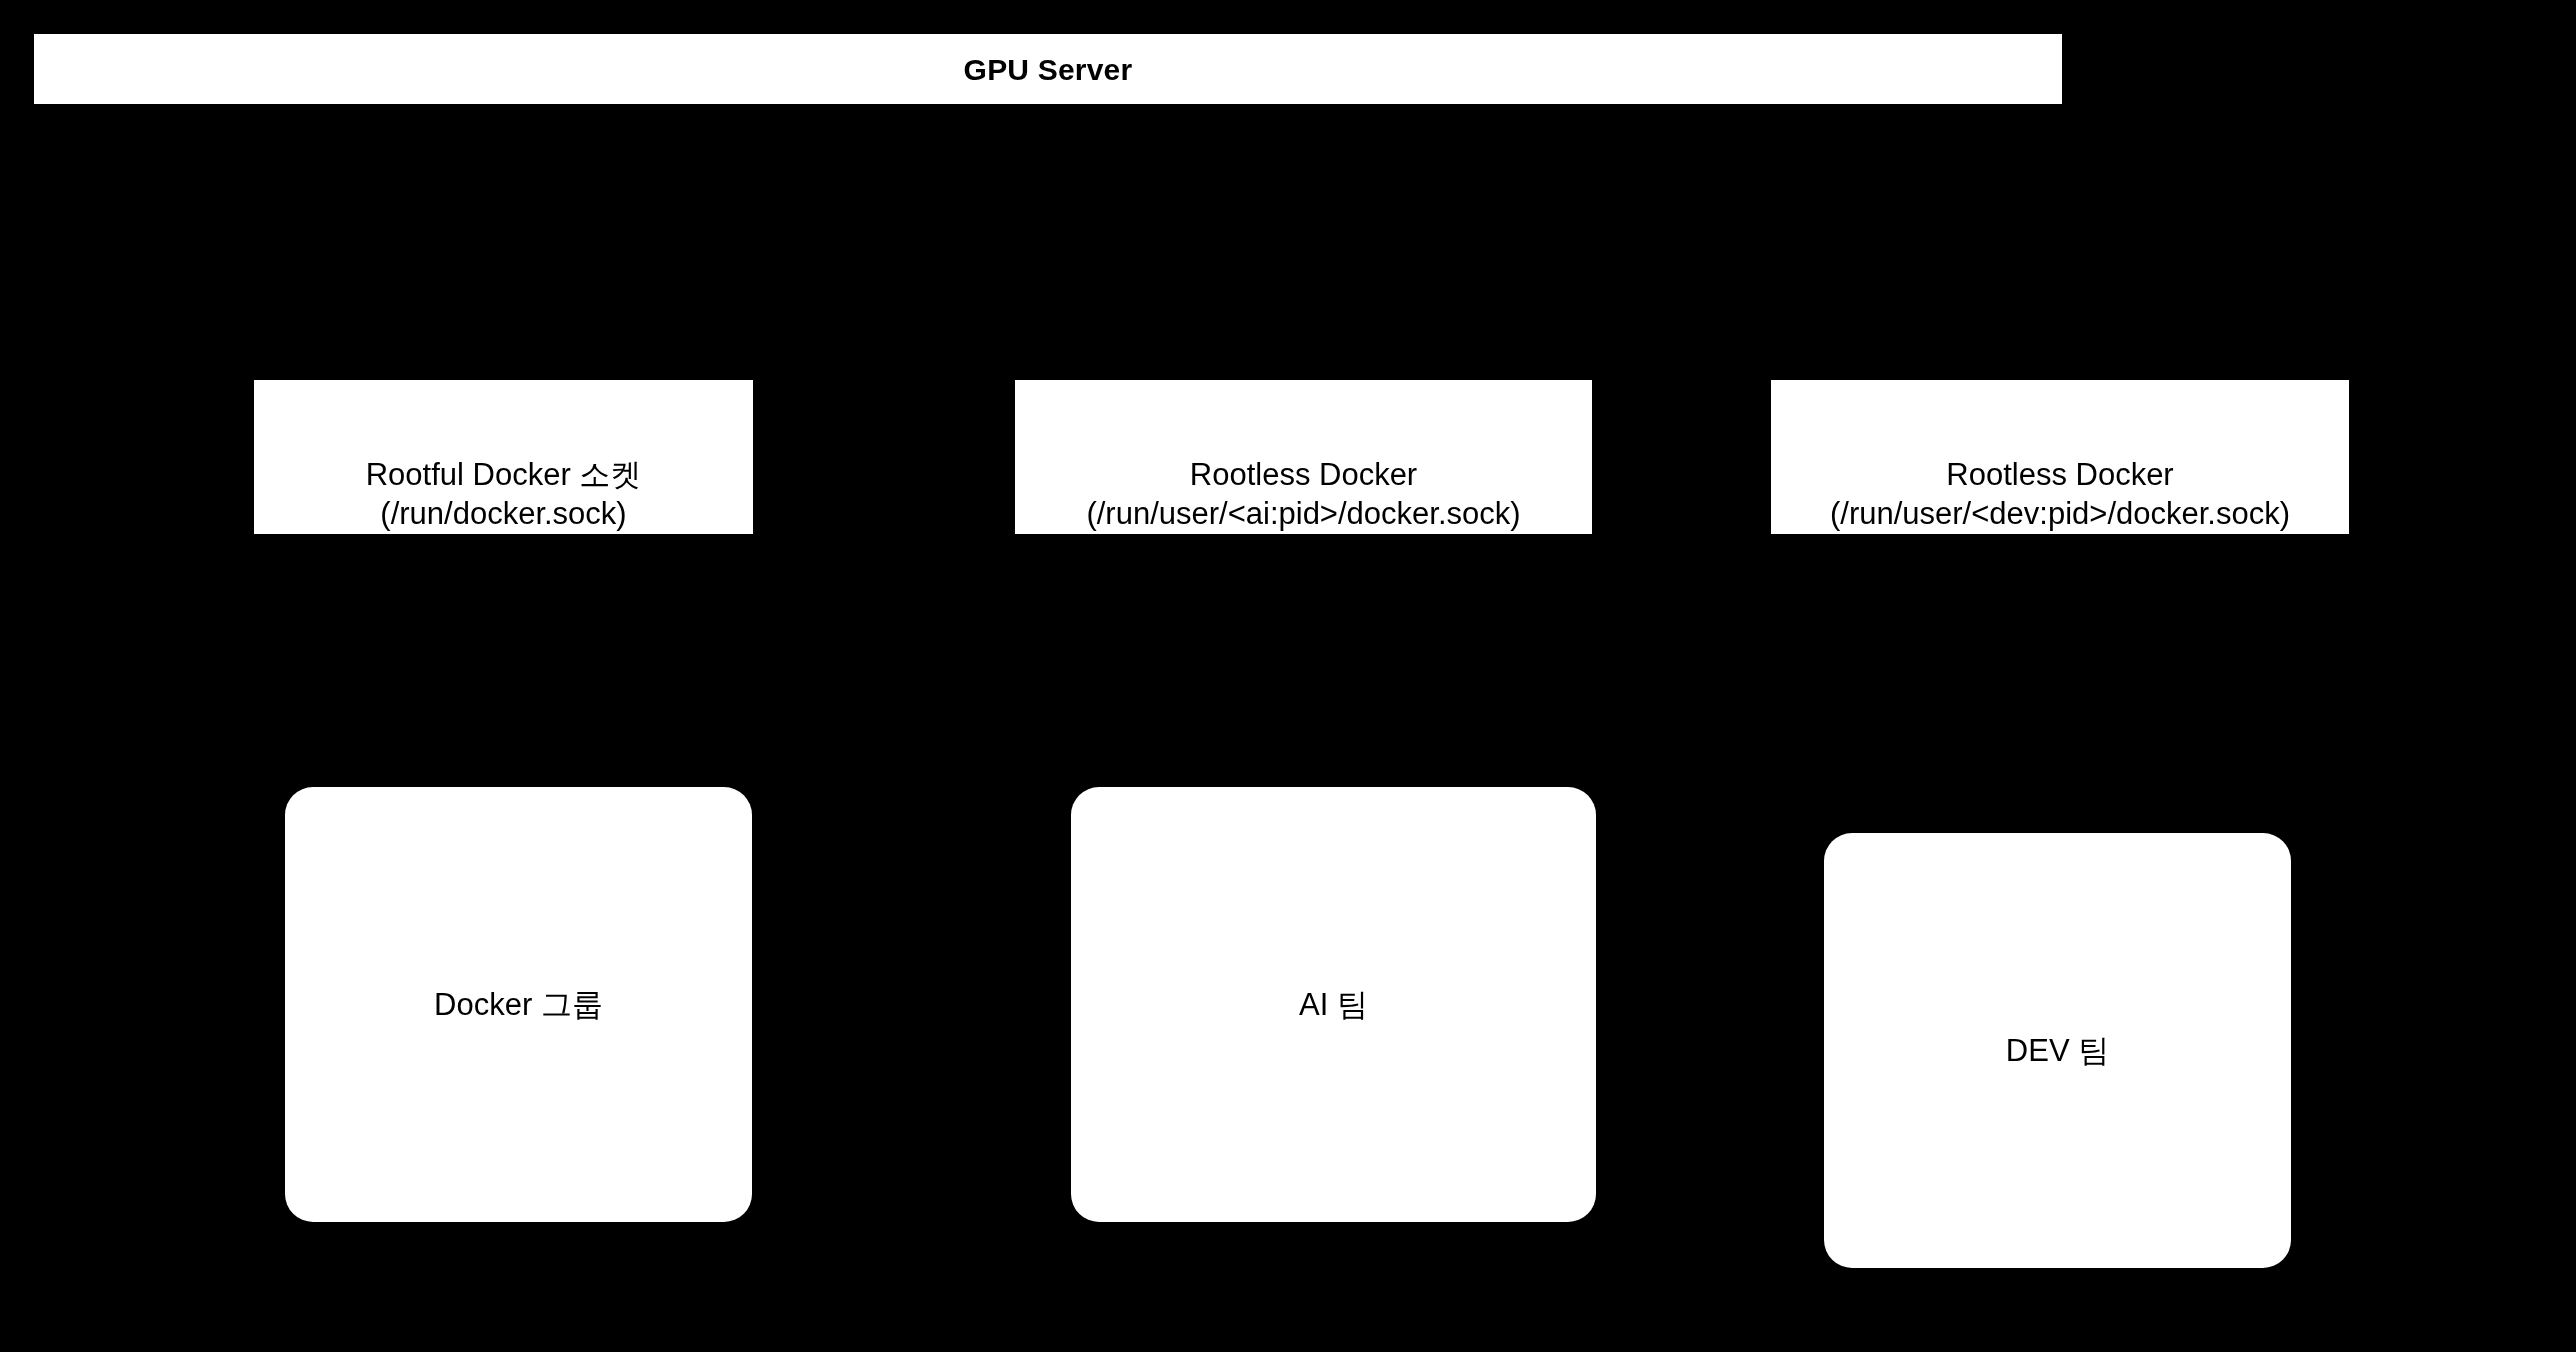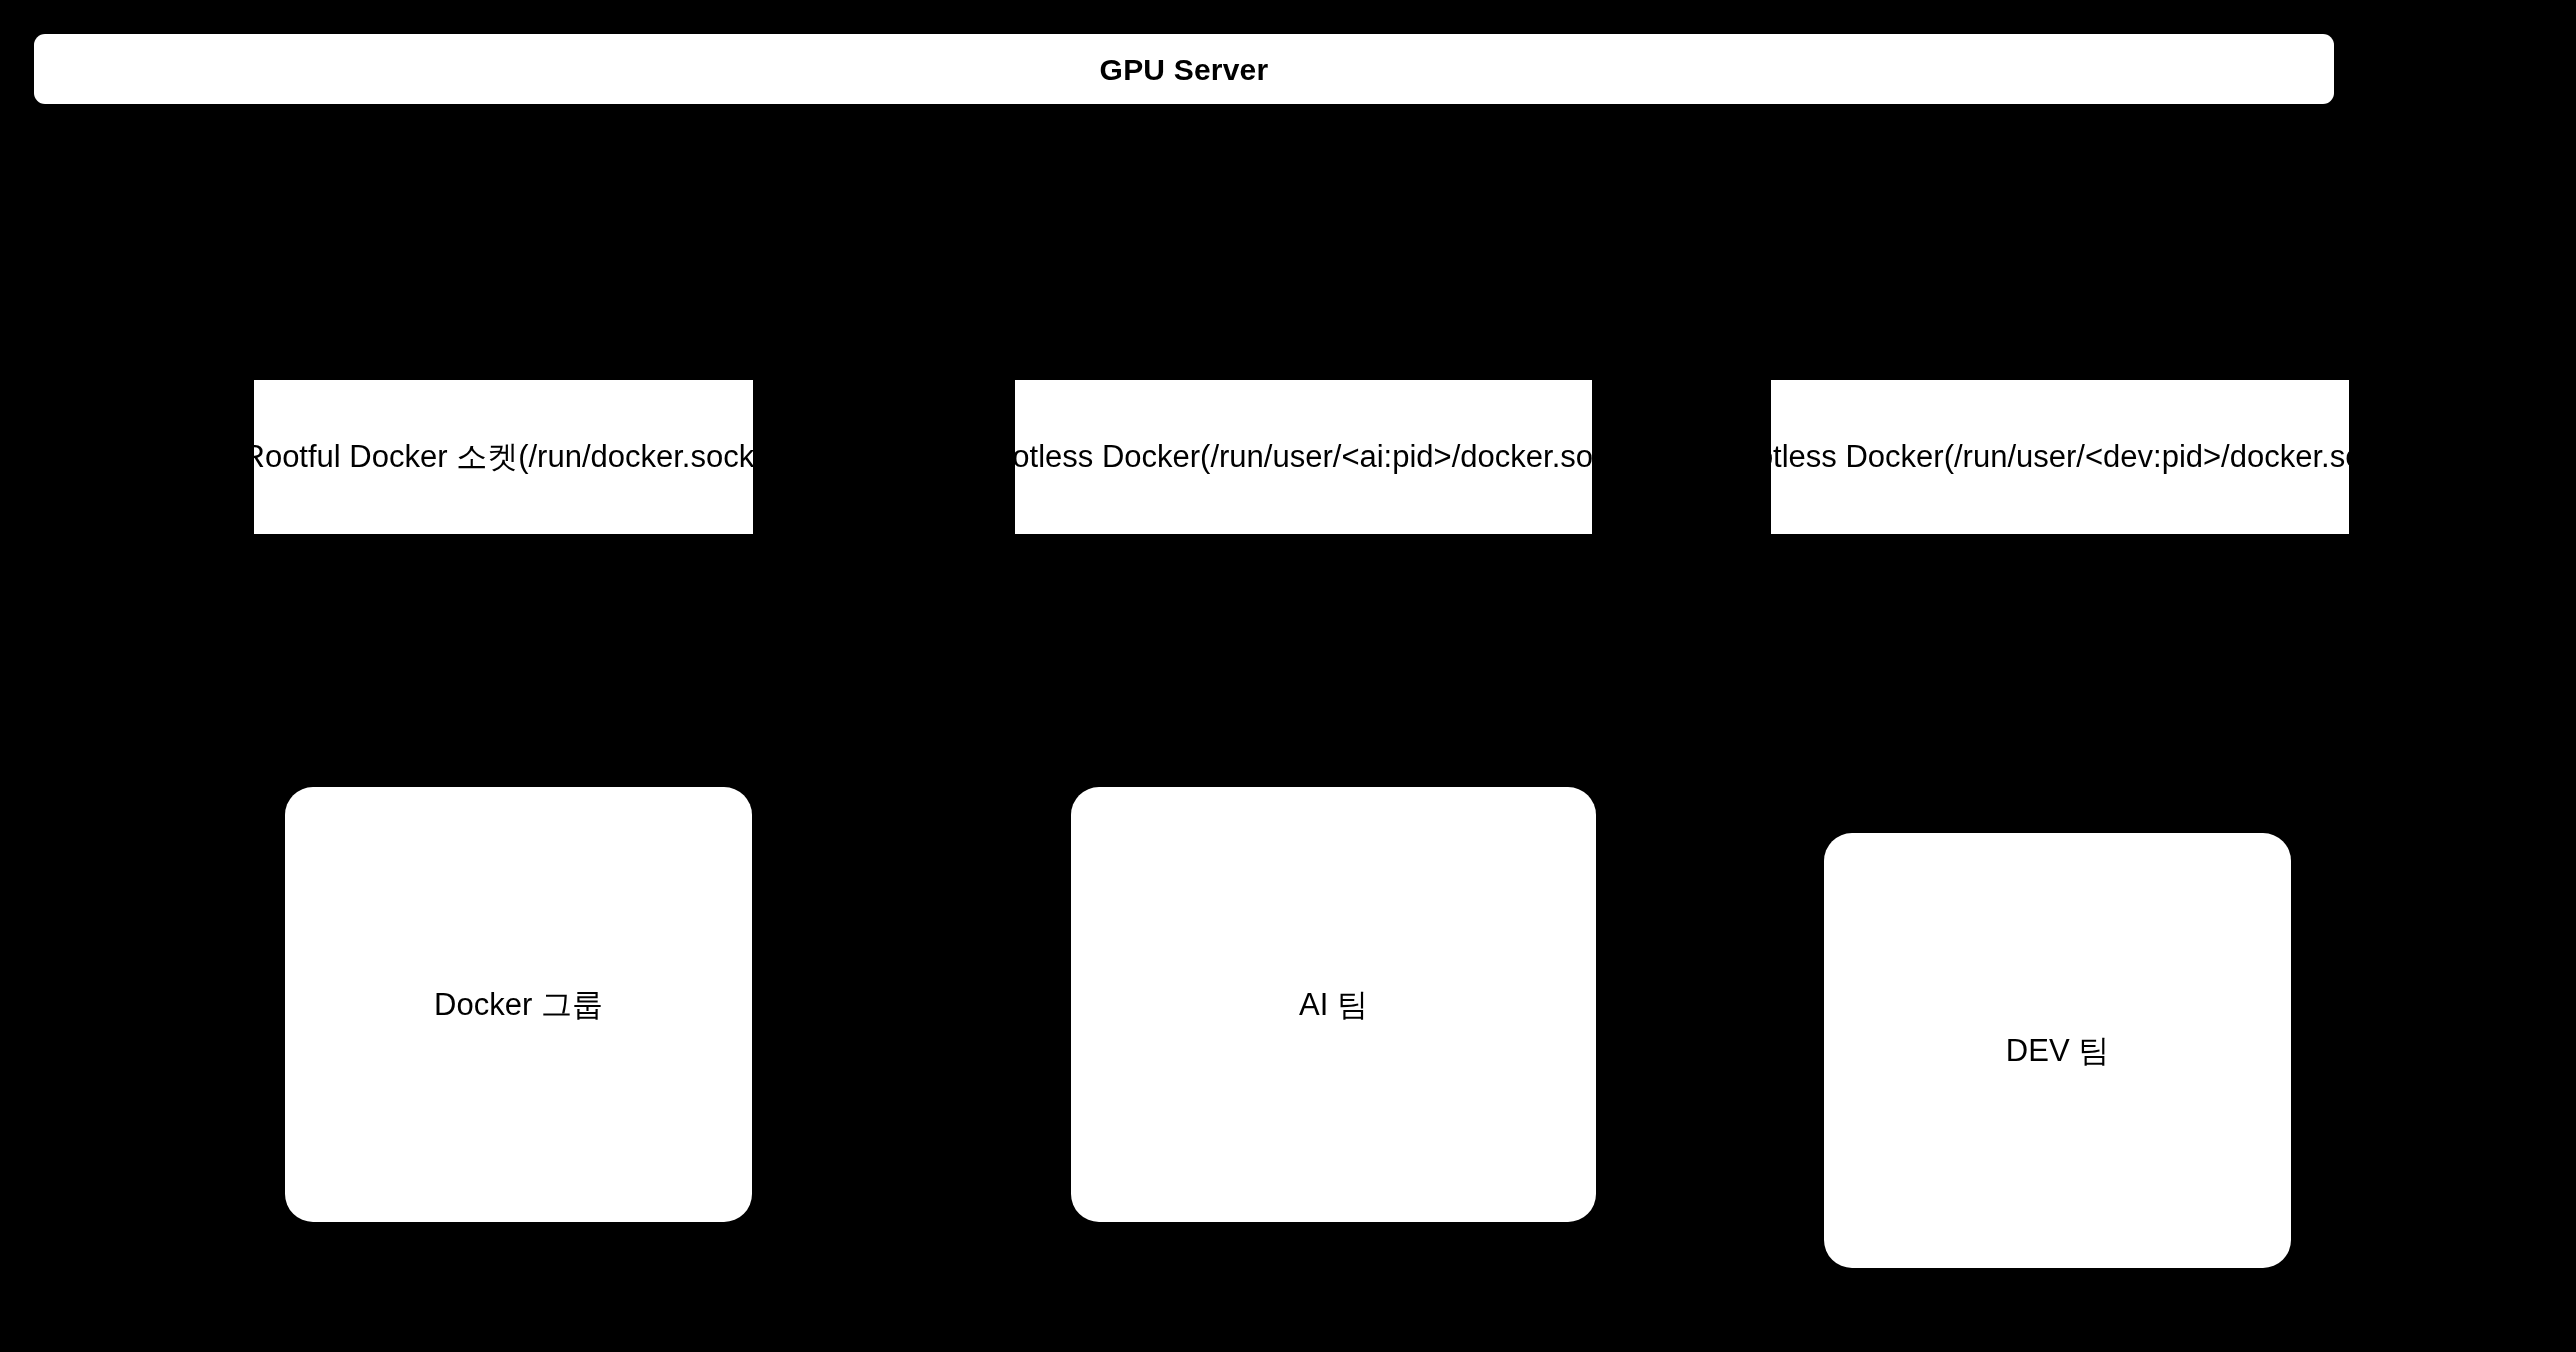--- a/index.html
+++ b/index.html
@@ -16,45 +16,44 @@
     background: #000000;
     overflow: hidden;
     font-family: "Liberation Sans", "DejaVu Sans", sans-serif;
   }
 
   
   .header-bar {
     position: absolute;
     left: 34px;
     top: 34px;
-    width: 2300px;
+    width: 2028px;
     height: 70px;
     background: #ffffff;
     display: flex;
     align-items: center;
     justify-content: center;
-    border-radius: 11px;
   }
   .header-title {
     color: #000000;
     font-size: 30px;
     font-weight: bold;
     line-height: 1.1;
     letter-spacing: 0.2px;
     white-space: nowrap;
   }
 
   
   .socket-box {
     position: absolute;
     background: #ffffff;
     display: flex;
-    flex-direction: row;
+    flex-direction: column;
     align-items: center;
-    justify-content: center;
+    justify-content: flex-end;
     box-sizing: border-box;
   }
   .socket-line {
     color: #000000;
     font-size: 31px;
     line-height: 1.28;
     white-space: nowrap;
     text-align: center;
   }
 

